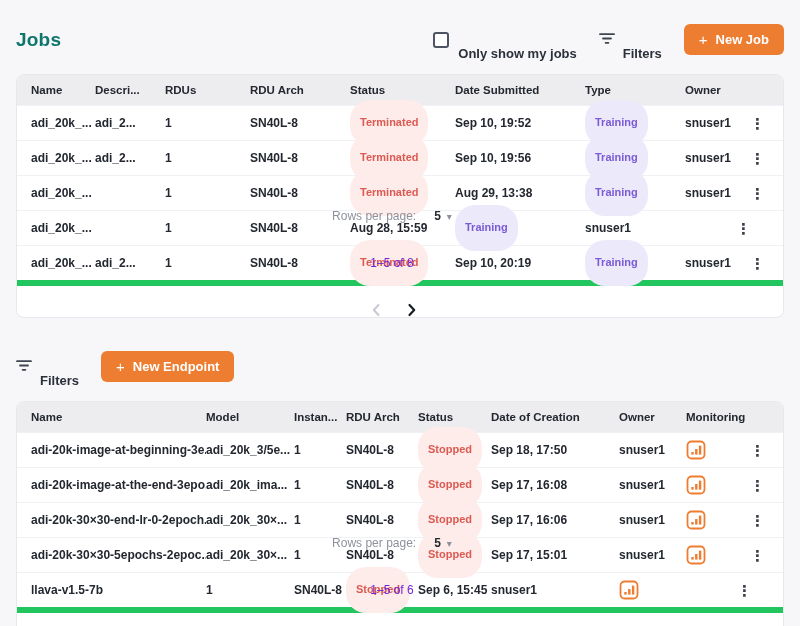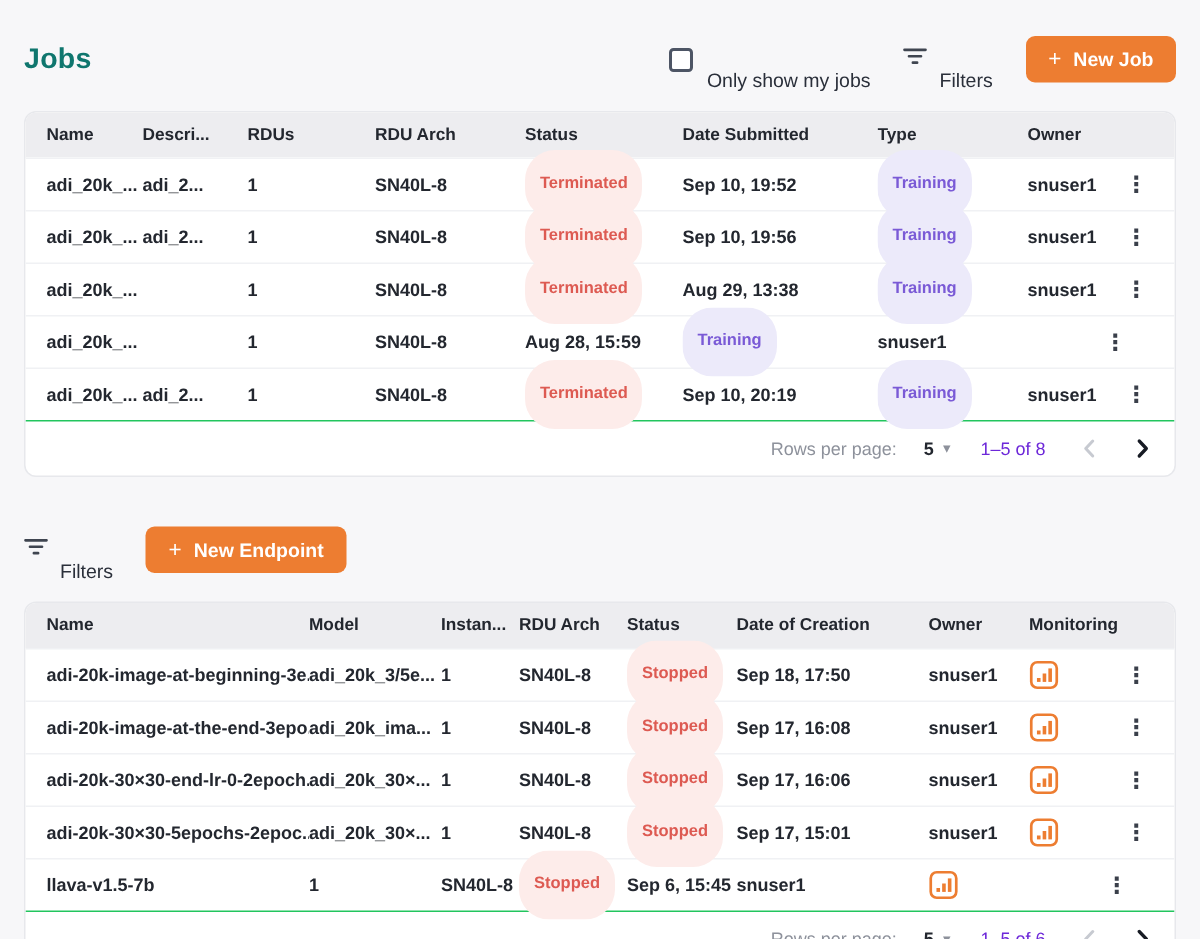--- a/index.html
+++ b/index.html
@@ -14,21 +14,21 @@
     display:flex; justify-content:space-between; align-items:center;
     margin:8px 0 13px 0;
   }
   .section-title { font-size:19px; font-weight:700; color:#0f766e; letter-spacing:.2px; }
   .head-controls { display:flex; align-items:center; gap:22px; }
   .check-wrap { display:flex; align-items:center; gap:9px; cursor:pointer; }
   .checkbox {
     width:16px; height:16px; border:2px solid #4d5565; border-radius:3px; background:#fff;
     display:inline-block;
   }
-  .check-label, .filters-label { font-size:13px; font-weight:400; color:#2a2f3a;margin-top:28px; }
+  .check-label, .filters-label { font-size:13px; font-weight:700; color:#2a2f3a;margin-top:28px; }
   .filters { display:flex; align-items:center; gap:8px; cursor:pointer; }
   .btn-primary {
     display:flex; align-items:center; gap:8px;
     background:#ED7D31; color:#fff; border:none; border-radius:6px;
     padding:8px 15px; font-size:13px; font-weight:700; cursor:pointer;
     font-family:inherit;
   }
   .btn-plus { font-size:15px; font-weight:400; line-height:1; }
   .card {
     background:#fff; border:1px solid #e7e8ec; border-radius:8px; overflow:hidden;
@@ -48,23 +48,23 @@
   .badge:empty { display:none; }
   .badge-terminated { background:#fdecea; color:#dd5a52; }
   .badge-stopped    { background:#fdecea; color:#dd5a52; }
   .badge-completed  { background:#eef6ef; color:#529a65; }
   .badge-training   { background:#eceafa; color:#7a5ad6; }
   .kebab {
     justify-self:end; font-size:15px; font-weight:700; color:#3a3f4a;
     cursor:pointer; letter-spacing:0; line-height:1; padding:2px 4px;
   }
   .pager {
-    display:flex; justify-content:flex-end; align-items:center; gap:20px;
-    height:37px; border-top:1px solid #22c55e; padding-right:16px;
-    font-size:12px; color:#8d919b; font-weight:400;
+    display:flex; justify-content:flex-end; align-items:center; gap:33px;
+    height:37px; border-top:6px solid #22c55e; padding-right:16px;
+    font-size:12px; color:#8d919b; font-weight:400;flex-direction:column;
   }
   .rpp { display:flex; align-items:center; gap:18px; }
   .rpp-select { display:flex; align-items:center; gap:6px; cursor:pointer; color:#23272f; font-weight:600; }
   .rpp-caret { color:#8d919b; font-size:10px; }
   .pager-range { color:#6d28d9; font-weight:400; }
   .pager-nav { display:flex; align-items:center; gap:26px; margin-left:4px; }
   .chev { cursor:pointer; display:flex; align-items:center; }
   .monitor-icon { display:flex; align-items:center; cursor:pointer; }
   .endpoints-section { margin-top:27px; }
   .mono-name { font-weight:700; }

